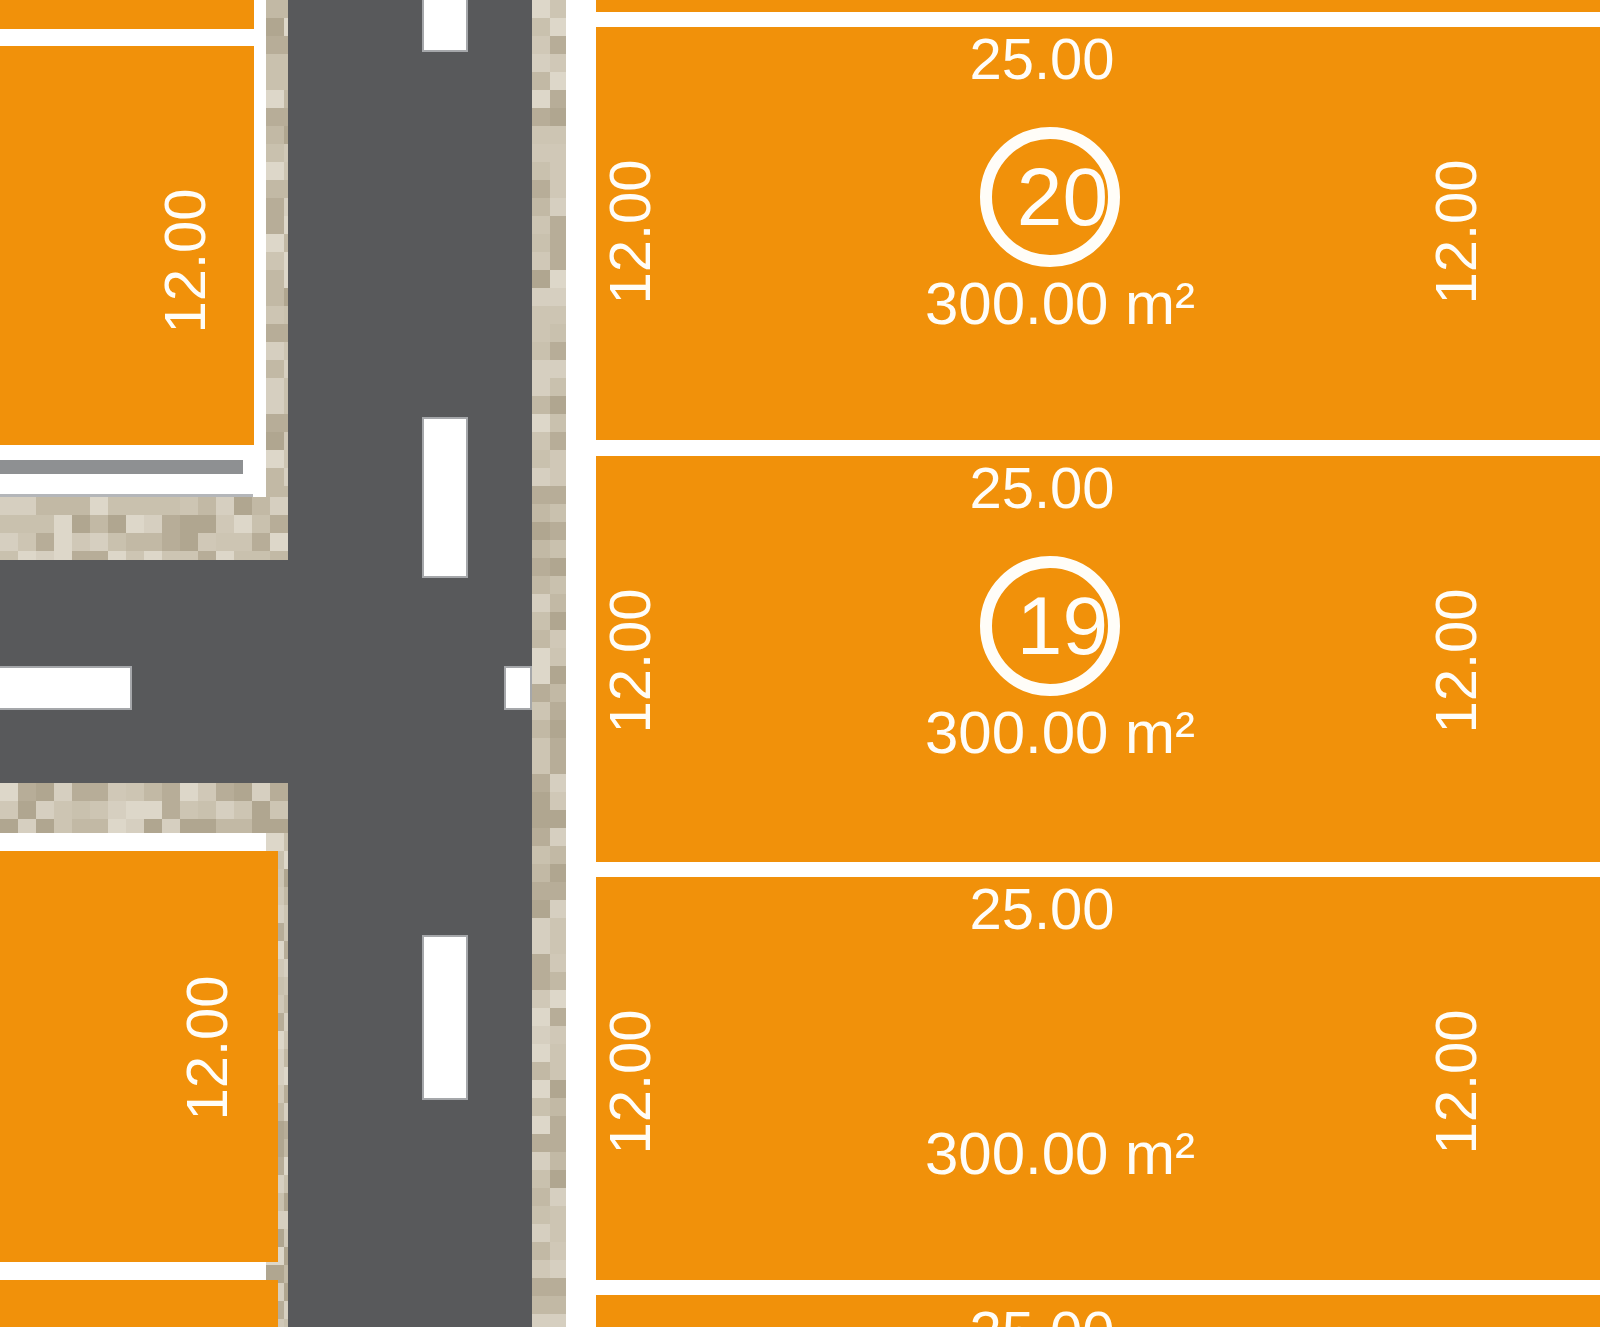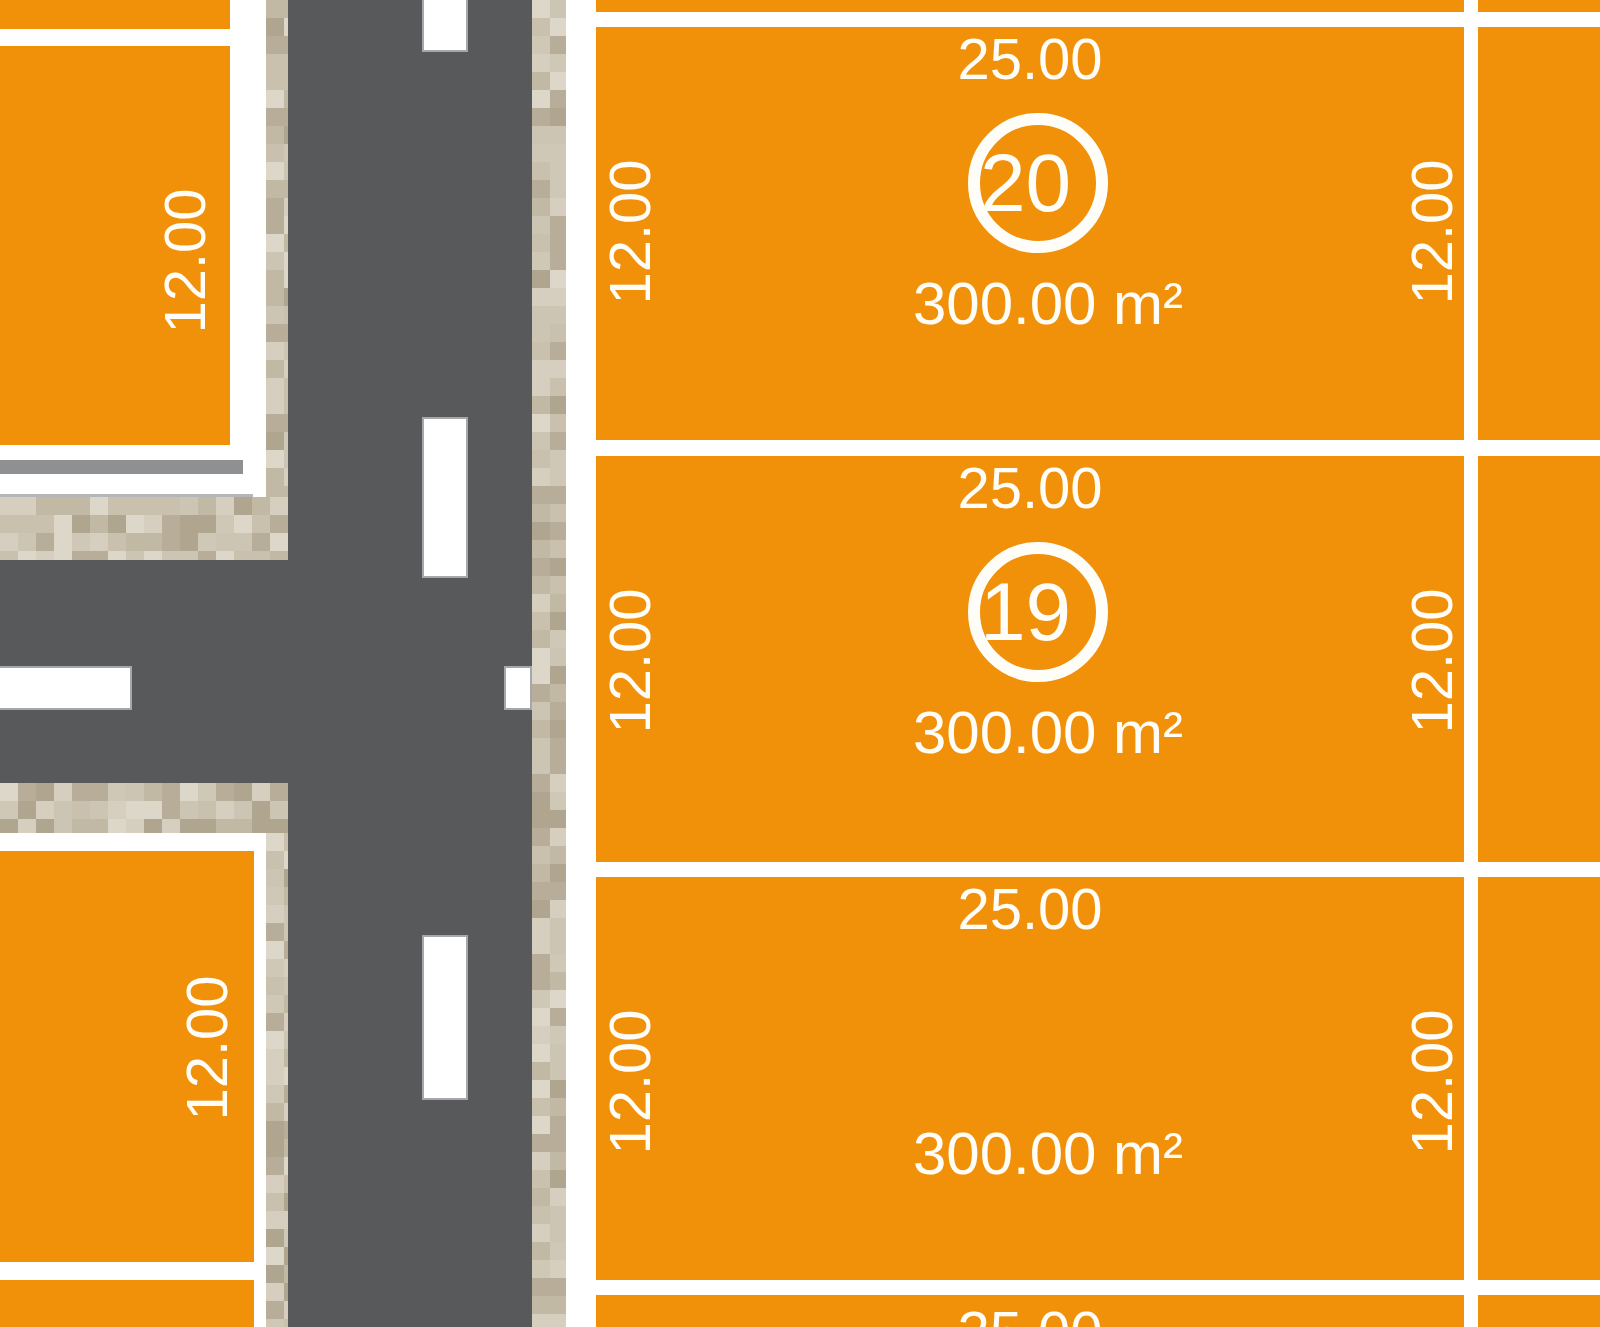--- a/index.html
+++ b/index.html
@@ -16,21 +16,21 @@
   .dash{
     position:absolute;
     background:var(--lane_marking,#ffffff);
     border:2px solid var(--lane_marking_edge,#A5A7AA);
     box-sizing:border-box;
   }
   
   .tan{position:absolute;background:var(--sidewalk_base,#C8BFAD);overflow:hidden;}
   .tan svg{display:block;}
   
-  .plot{position:absolute;background:var(--plot_fill,#F1910A);}
+  .plot{position:absolute;background:var(--plot_fill,#F1910A);padding-left:24px;}
   
   .gbar{position:absolute;background:var(--boundary_bar,#8E9092);}
   .gline{position:absolute;background:var(--boundary_line,#B4B6B9);}
   
   .dim-top{
     position:absolute;left:50%;top:32px;
     transform:translate(-50%,-50%);
     white-space:nowrap;
     font-size:58px;line-height:1;
     color:var(--label_text,#FFFDF8);
@@ -45,26 +45,26 @@
   .vl{
     position:absolute;
     transform:translate(-50%,-50%) rotate(-90deg);
     white-space:nowrap;
     font-size:58px;line-height:1;
     color:var(--label_text,#FFFDF8);
   }
   .vl-left{left:34px;top:205px;}
   .vl-right{left:calc(100% - 32px);top:205px;}
   .badge{
-    position:absolute;left:calc(50% + 8px);top:156px;
+    position:absolute;left:calc(50% + 8px);top:170px;
     width:116px;height:116px;
     border:12px solid var(--label_text,#FFFDF8);
     border-radius:50%;
     transform:translate(-50%,-50%);
-    display:flex;align-items:center;justify-content:flex-start;
+    display:flex;align-items:center;justify-content:flex-end;
   }
   .badge span{
     font-size:82px;line-height:1;
     color:var(--label_text,#FFFDF8);
   }
 </style>
 </head>
 <body>
 
 <div class="canvas">

